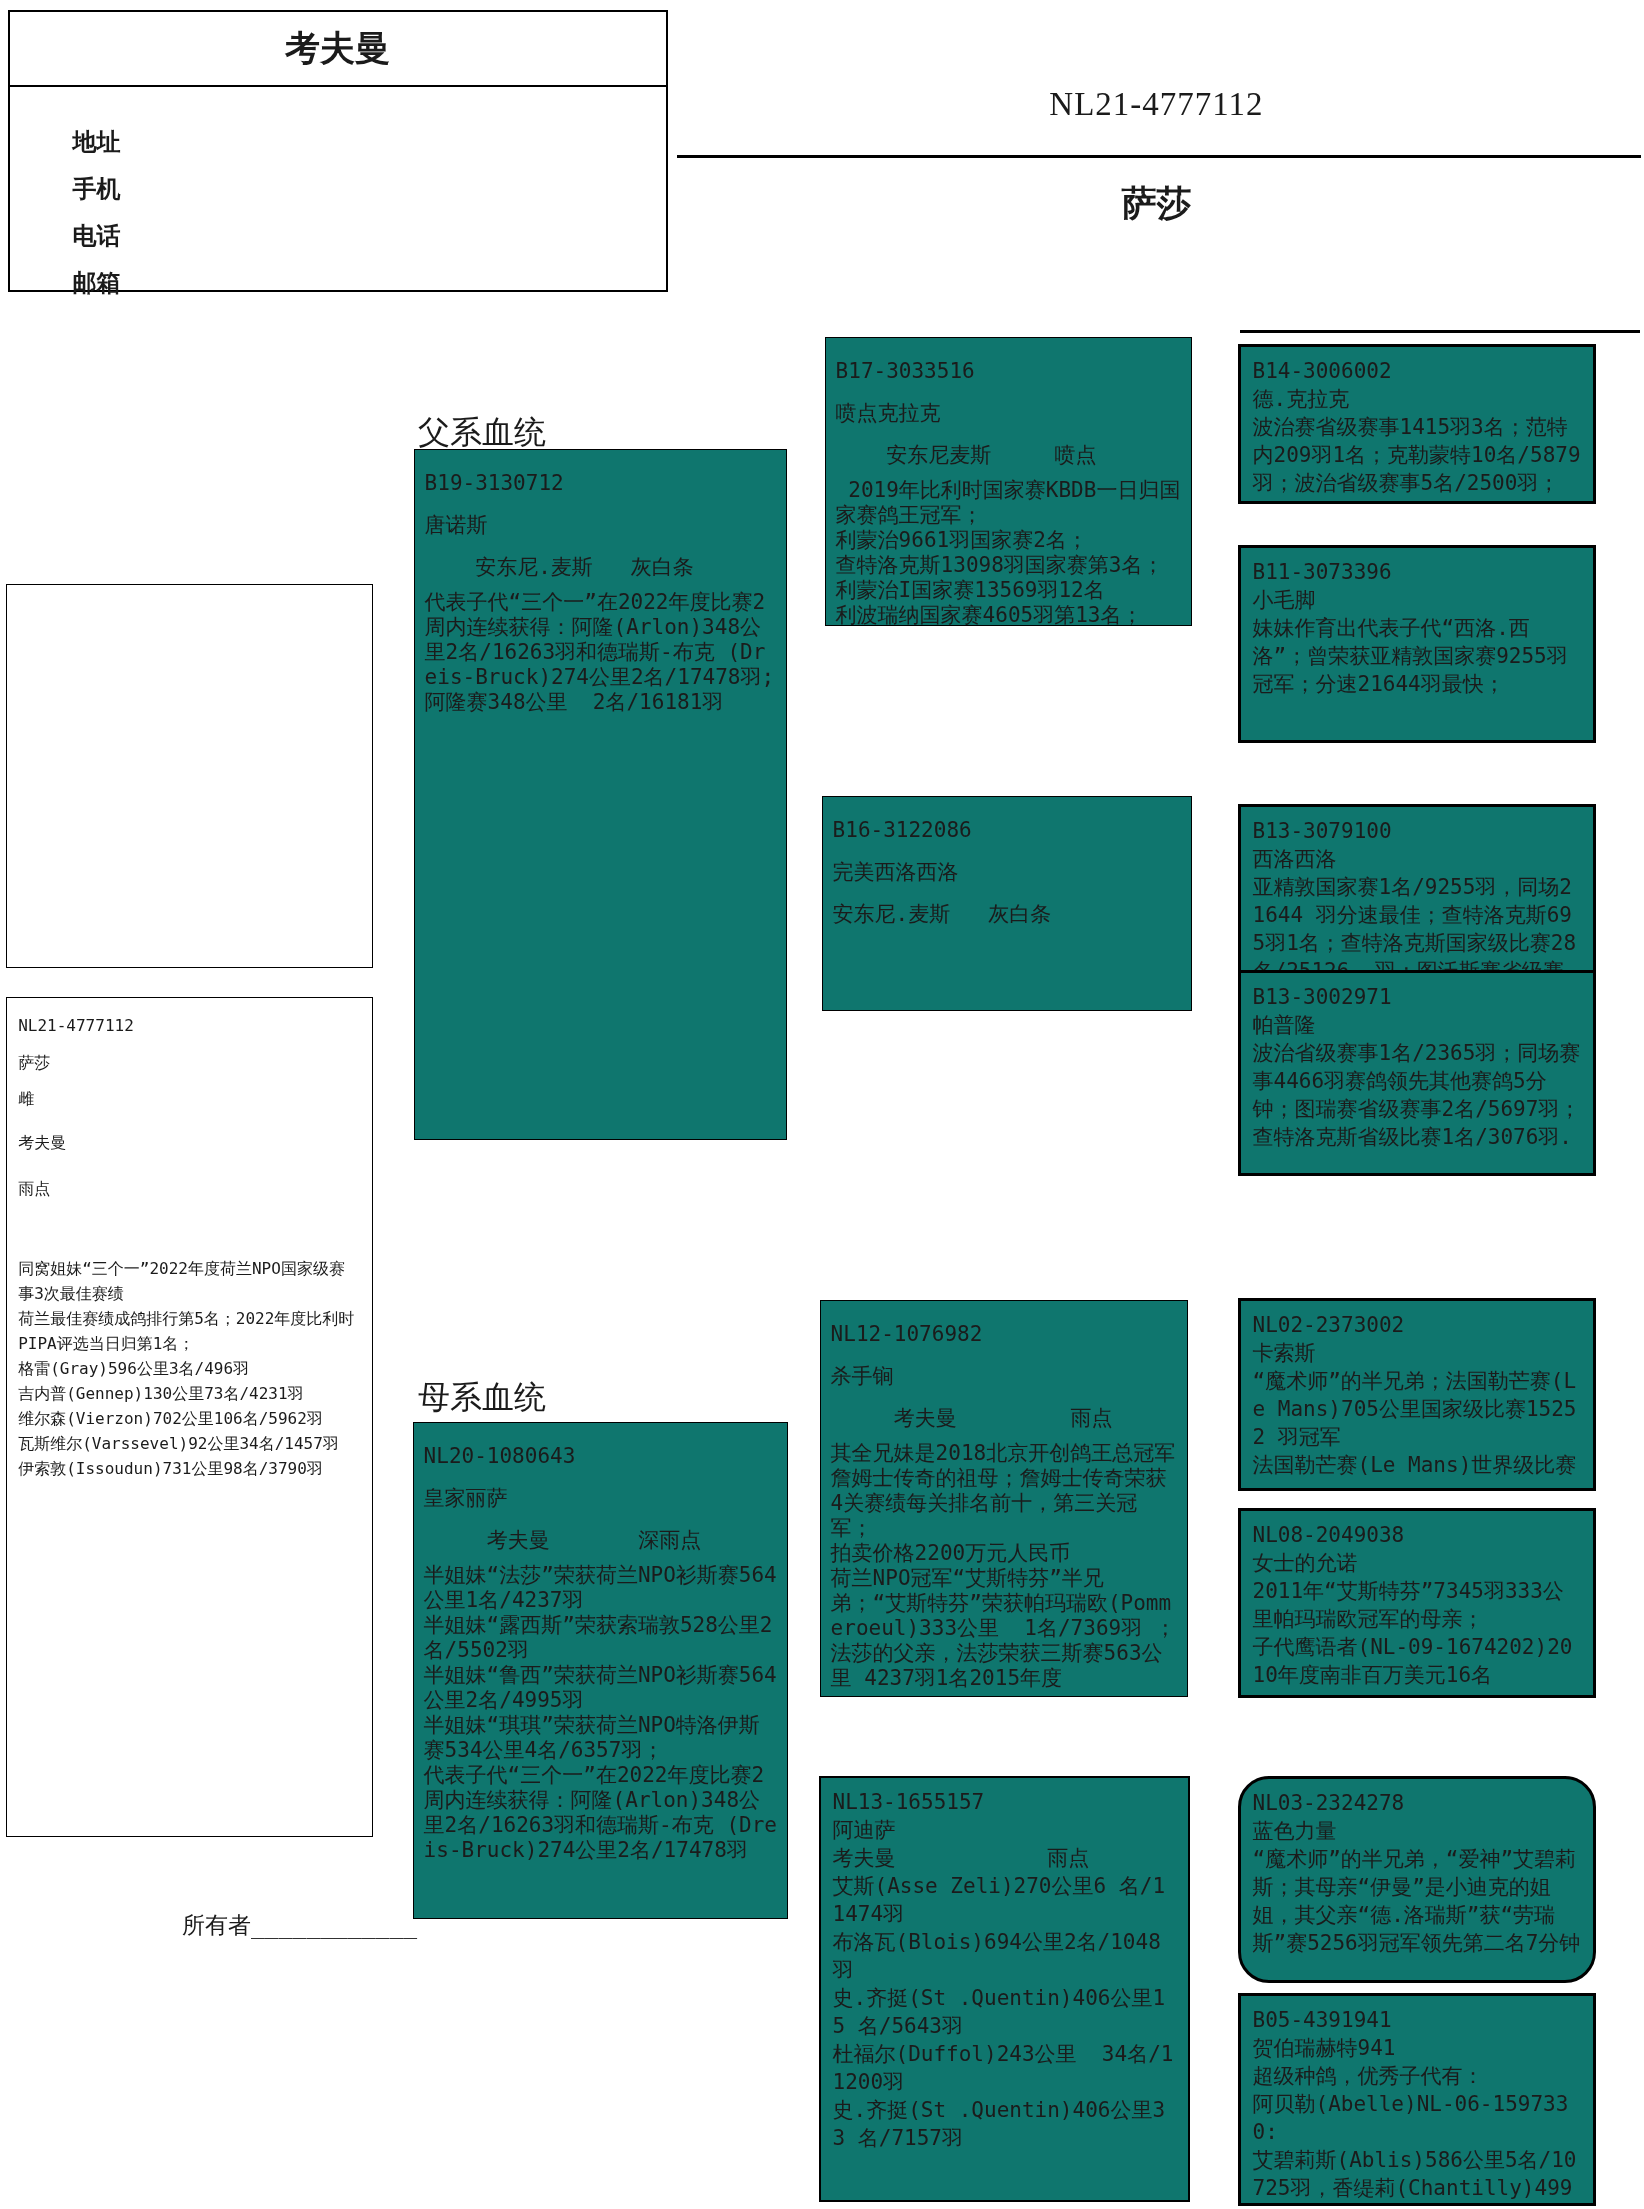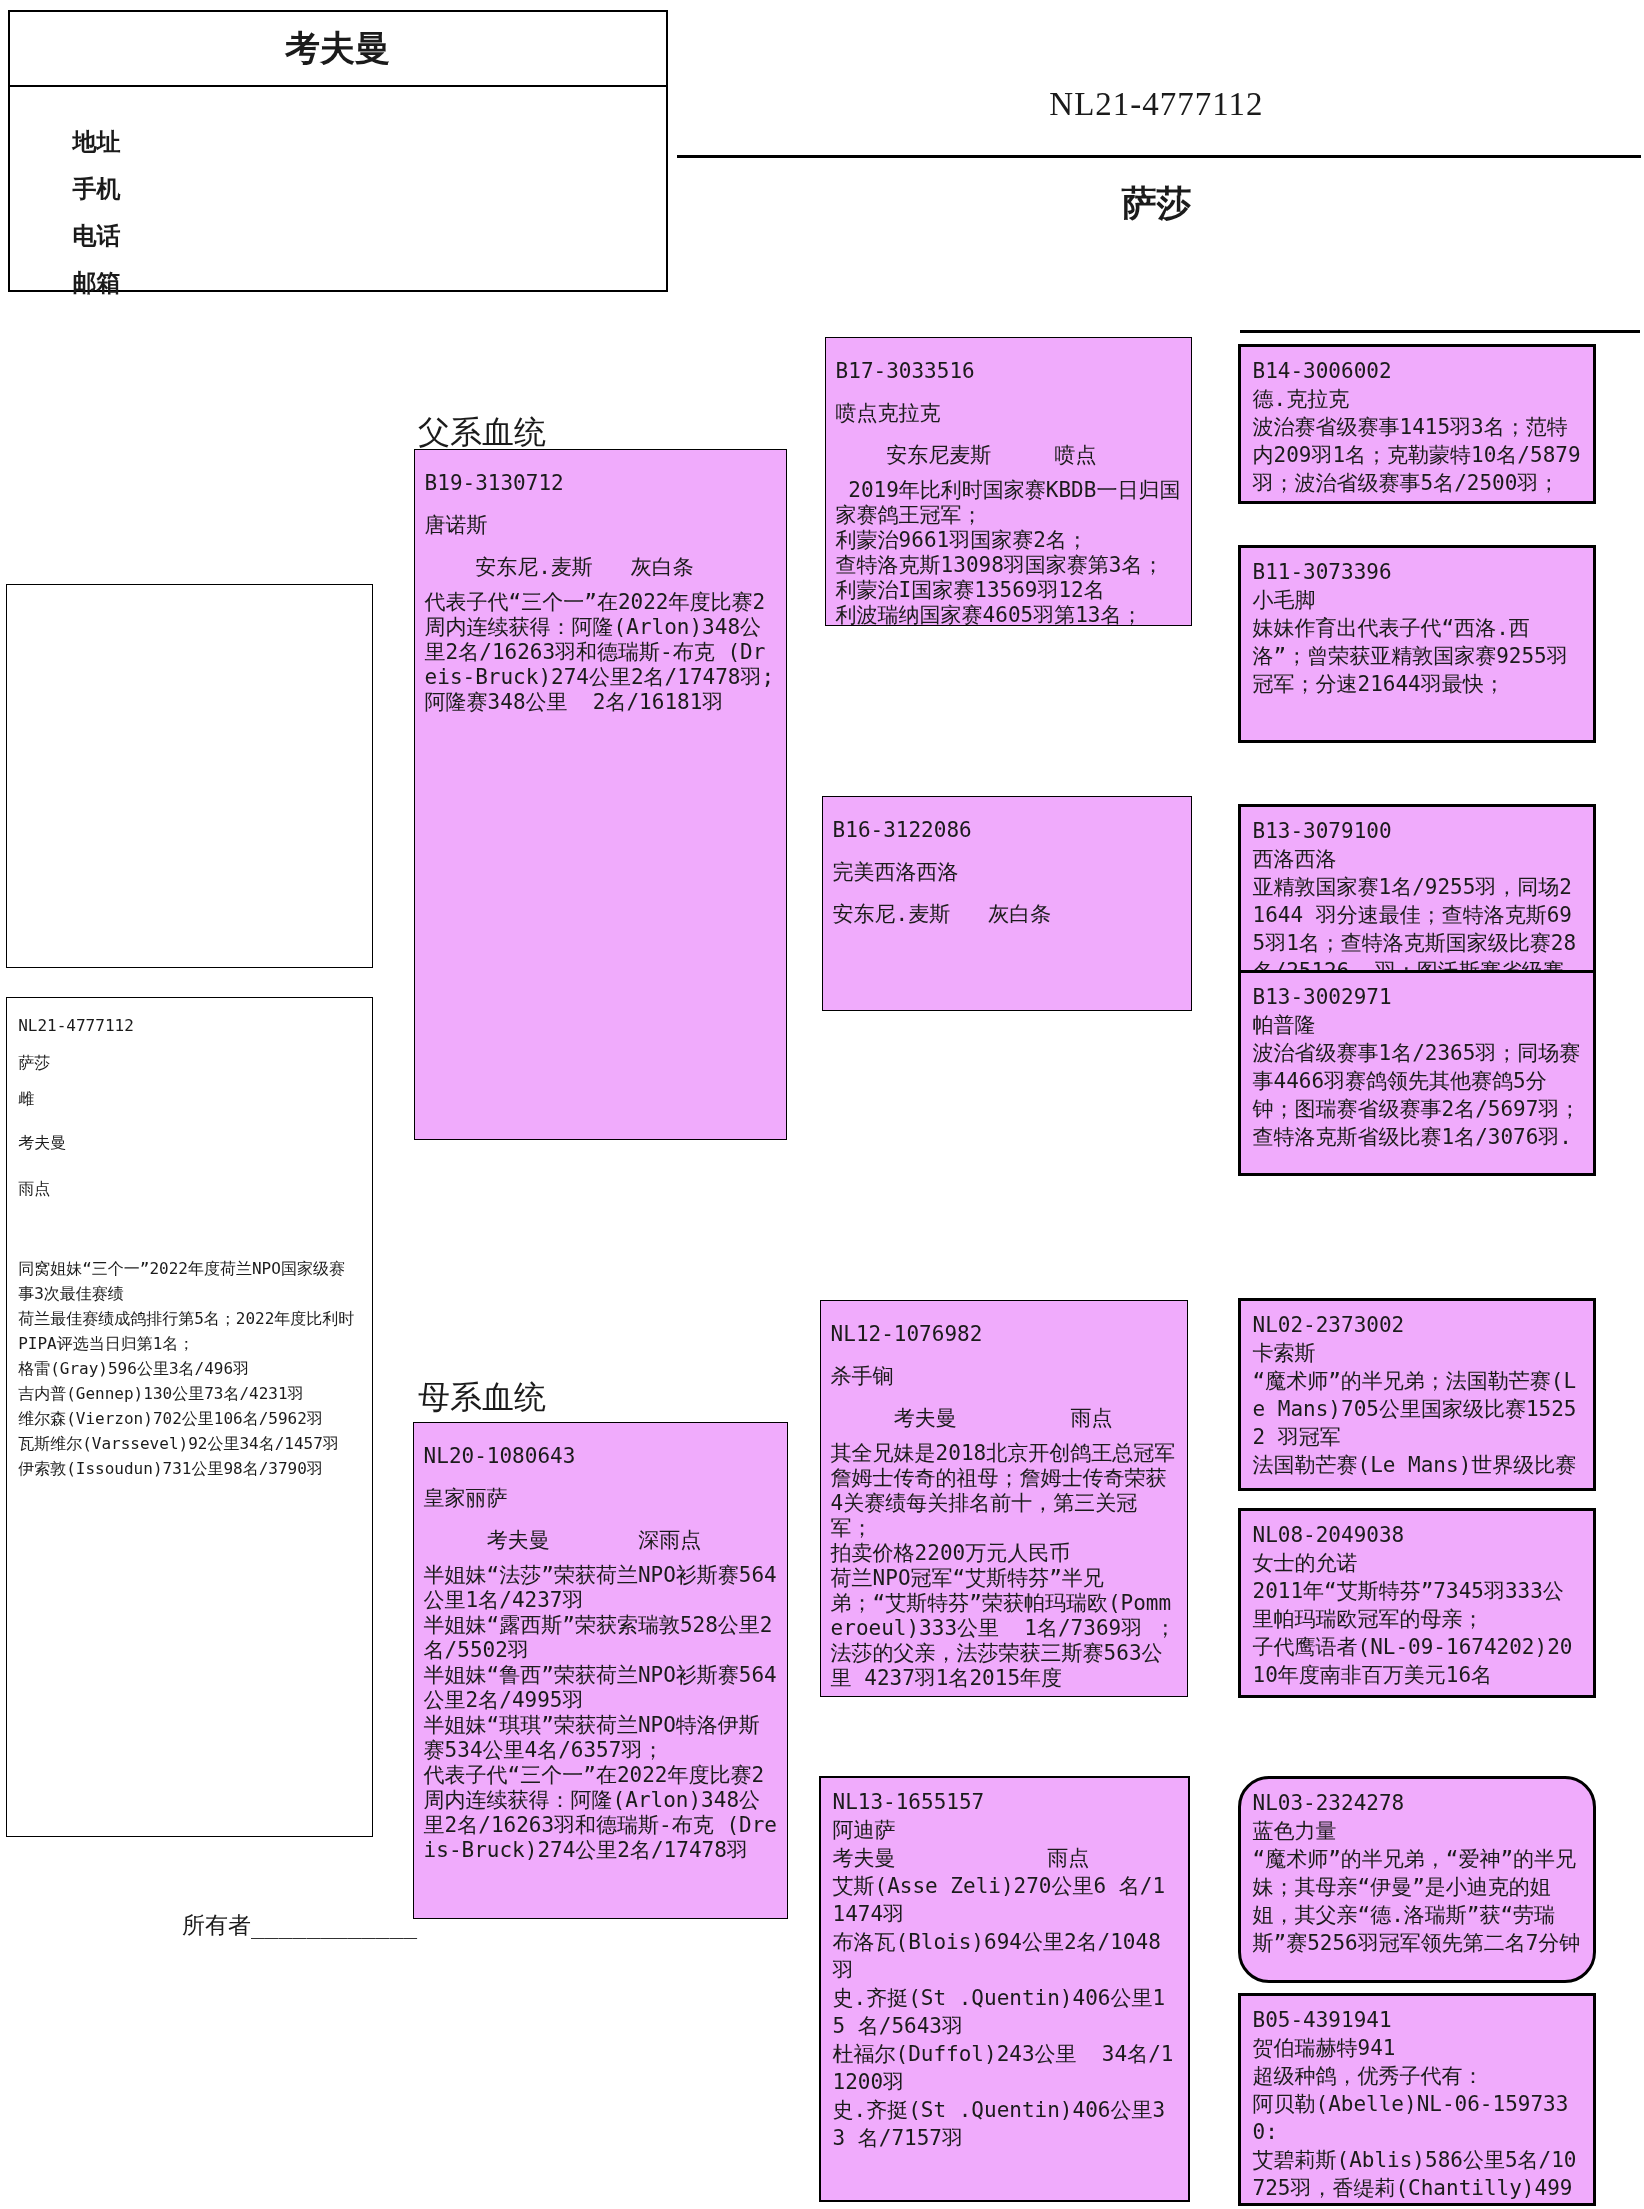--- a/index.html
+++ b/index.html
@@ -28,21 +28,21 @@
   #header-name { left:669px; top:180px; width:975px; text-align:center;
     font-size:35px; font-weight:700; }
 
   
   .col-label { font-size:32px; }
   #pat-label { left:418px; top:411px; }
   #mat-label { left:418px; top:1376px; }
   #owner-line { left:182px; top:1910px; font-size:23px; }
 
   
-  .pbox { position:absolute; overflow:hidden; background:#f0abfc; font-size:21px; }
+  .pbox { position:absolute; overflow:hidden; background:#0f766e; font-size:21px; }
   .pbox .ring, .pbox .pname, .pbox .parents, .pbox .details { white-space:pre-wrap; word-break:break-all; }
 
   .mid { border:1.9px solid #000; padding:21px 9.6px 9.6px 9.6px; }
   .mid .ring    { line-height:25px; margin-bottom:17px; }
   .mid .pname   { line-height:25px; margin-bottom:17px; }
   .mid .parents { line-height:25px; margin-bottom:9.6px; }
   .mid .details { line-height:25px; }
 
   .tight { border:3.8px solid #000; padding:9.6px 11.5px; }
   .tight .ring, .tight .pname, .tight .parents, .tight .details { line-height:28px; margin:0; }
@@ -207,21 +207,21 @@
 <div class="pbox tight" id="nl08">
   <div class="ring">NL08-2049038</div>
   <div class="pname">女士的允诺</div>
   <div class="details">2011年“艾斯特芬”7345羽333公里帕玛瑞欧冠军的母亲；
 子代鹰语者(NL-09-1674202)2010年度南非百万美元16名</div>
 </div>
 
 <div class="pbox tight" id="nl03">
   <div class="ring">NL03-2324278</div>
   <div class="pname">蓝色力量</div>
-  <div class="details">“魔术师”的半兄弟，“爱神”的半兄妹；其母亲“伊曼”是小迪克的姐姐，其父亲“德.洛瑞斯”获“劳瑞斯”赛5256羽冠军领先第二名7分钟</div>
+  <div class="details">“魔术师”的半兄弟，“爱神”艾碧莉斯；其母亲“伊曼”是小迪克的姐姐，其父亲“德.洛瑞斯”获“劳瑞斯”赛5256羽冠军领先第二名7分钟</div>
 </div>
 
 <div class="pbox tight" id="b05">
   <div class="ring">B05-4391941</div>
   <div class="pname">贺伯瑞赫特941</div>
   <div class="details">超级种鸽，优秀子代有：
 阿贝勒(Abelle)NL-06-1597330:
 艾碧莉斯(Ablis)586公里5名/10725羽，香缇莉(Chantilly)499公里2</div>
 </div>
 

